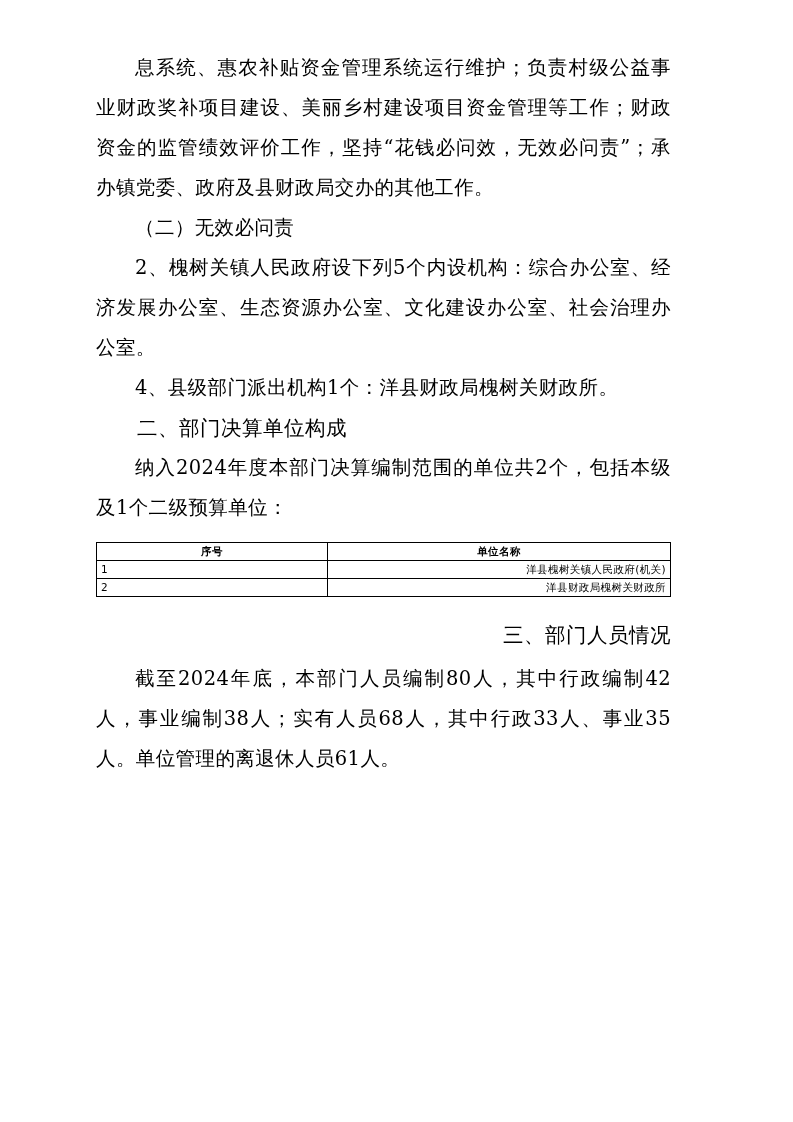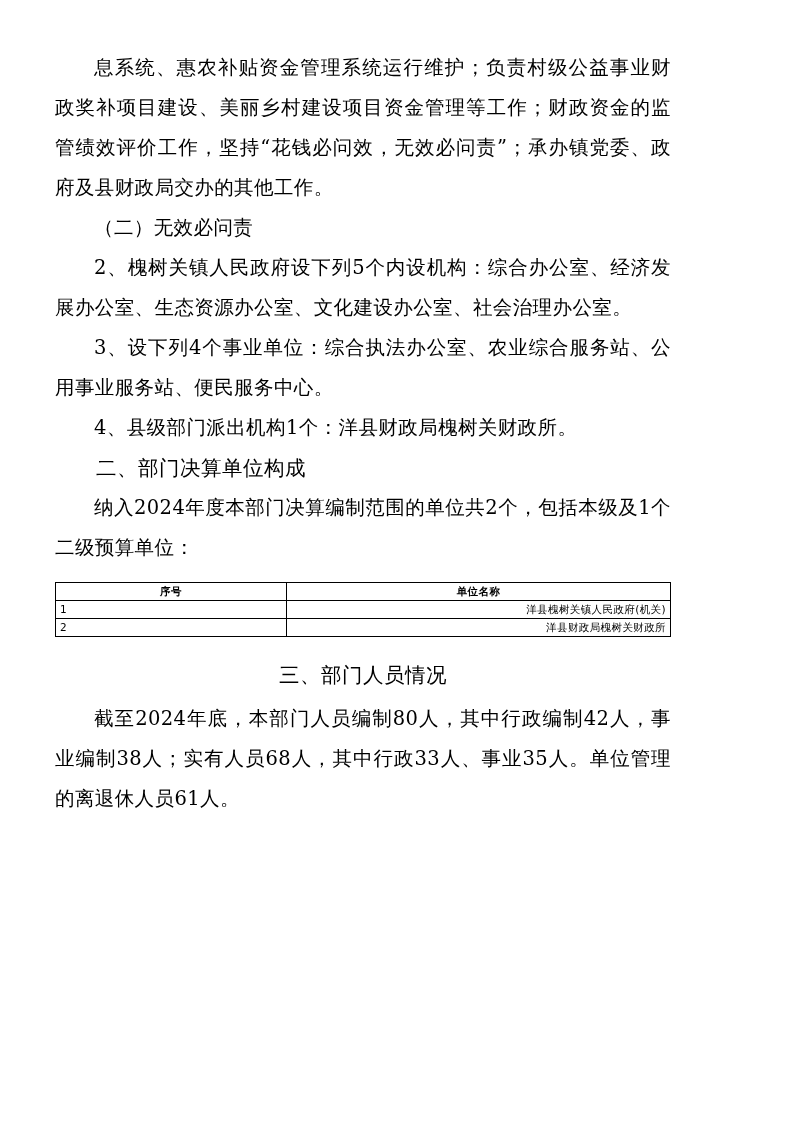--- a/index.html
+++ b/index.html
@@ -12,21 +12,21 @@
     height: 1122px;
     font-family: "DejaVu Serif", "Liberation Serif", serif;
     color: #000000;
     -webkit-font-smoothing: antialiased;
   }
   .page {
     position: relative;
     width: 733px;
     height: 1122px;
     box-sizing: border-box;
-    padding: 48px 62px 40px 55px;
+    padding: 48px 62px 40px 96px;
   }
   .doc-body {
     font-size: 19.5px;
     line-height: 40px;
     letter-spacing: 0.4px;
   }
   p.para {
     margin: 0;
     text-align: justify;
     text-justify: inter-ideograph;
@@ -37,21 +37,21 @@
   h2.heading {
     margin: 0;
     font-size: 20.5px;
     line-height: 40px;
     font-weight: normal;
     text-indent: 2em;
     letter-spacing: 0.5px;
   }
   h2.heading.center {
     text-indent: 0;
-    text-align: center;
+    text-align: right;
     margin-top: 12px;
     margin-bottom: 4px;
   }
 
   table.unit-table {
     width: 100%;
     border-collapse: collapse;
     margin-top: 14px;
     margin-bottom: 18px;
     font-family: "DejaVu Sans", "Liberation Sans", sans-serif;
@@ -85,21 +85,20 @@
 <div class="page">
   <div class="doc-body">
 
     <p class="para indent">息系统、惠农补贴资金管理系统运行维护；负责村级公益事业财政奖补项目建设、美丽乡村建设项目资金管理等工作；财政资金的监管绩效评价工作，坚持“花钱必问效，无效必问责”；承办镇党委、政府及县财政局交办的其他工作。</p>
 
     <p class="para indent">（二）无效必问责</p>
 
 
     <p class="para indent">2、槐树关镇人民政府设下列5个内设机构：综合办公室、经济发展办公室、生态资源办公室、文化建设办公室、社会治理办公室。</p>
 
-    <p class="para indent">3、设下列4个事业单位：综合执法办公室、农业综合服务站、公用事业服务站、便民服务中心。</p>
 
     <p class="para indent">4、县级部门派出机构1个：洋县财政局槐树关财政所。</p>
 
     <h2 class="heading">二、部门决算单位构成</h2>
 
     <p class="para indent">纳入2024年度本部门决算编制范围的单位共2个，包括本级及1个二级预算单位：</p>
 
     <table class="unit-table">
       <thead>
         <tr>

